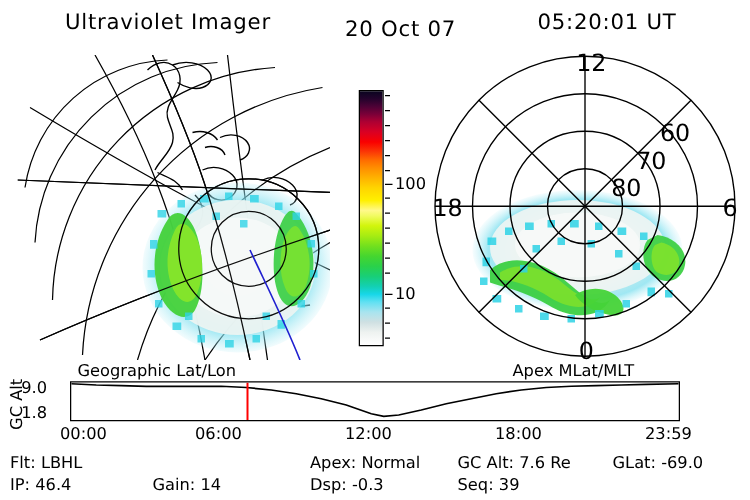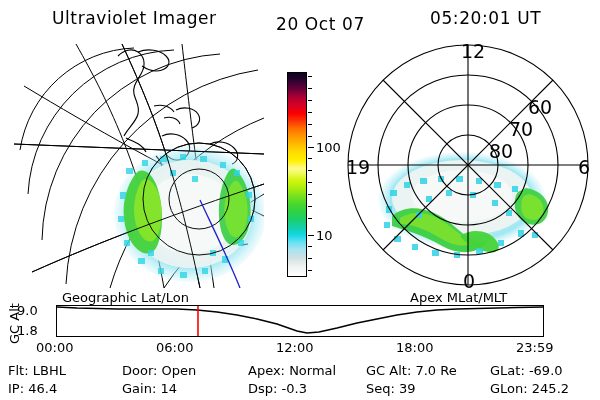--- a/index.html
+++ b/index.html
@@ -307,21 +307,21 @@
       <line x1="138" y1="5" x2="138" y2="245"></line>
       <line x1="18" y1="125" x2="258" y2="125"></line>
       <line x1="53" y1="40" x2="223" y2="210"></line>
       <line x1="223" y1="40" x2="53" y2="210"></line>
     </g>
   </svg>
 
   <span class="dial-lab" style="left:131px;top:2px;">12</span>
   <span class="dial-lab" style="left:248px;top:118px;">6</span>
   <span class="dial-lab" style="left:133px;top:232px;">0</span>
-  <span class="dial-lab" style="left:16px;top:118px;">19</span>
+  <span class="dial-lab" style="left:16px;top:118px;">18</span>
 
   <span class="dial-lab" style="left:198px;top:58px;">60</span>
   <span class="dial-lab" style="left:179px;top:80px;">70</span>
   <span class="dial-lab" style="left:159px;top:102px;">80</span>
 </div>
 
 <span class="caption" id="cap-geo">Geographic Lat/Lon</span>
 <span class="caption" id="cap-apex">Apex MLat/MLT</span>
 
 <div class="panel" id="alt-panel">
@@ -331,32 +331,30 @@
 
   <div id="alt-plot">
     <svg width="486" height="30" viewBox="0 0 486 30">
       <polyline fill="none" stroke="#000" stroke-width="1.4" points="0,1 20,2 40,2.5 60,3 80,3 100,3 120,3 140,4 160,6 180,9
                 200,13 220,18 240,25 250,27 262,26 280,22 300,17 320,13
                 340,9 360,6 380,4 400,3 420,2.5 440,2 460,1.5 486,1"></polyline>
       <line x1="141" y1="0" x2="141" y2="30" stroke="#ff0000" stroke-width="1.6"></line>
     </svg>
   </div>
 
-  <span class="tlab" style="left:36px;">00:00</span>
+  <span class="tlab" style="left:48px;">00:00</span>
   <span class="tlab" style="left:156px;">06:00</span>
   <span class="tlab" style="left:276px;">12:00</span>
   <span class="tlab" style="left:396px;">18:00</span>
   <span class="tlab" style="left:516px;">23:59</span>
 </div>
 
 <div id="status">
   <span class="st r1 c1"><span>Flt:</span> <span>LBHL</span></span>
-  <span class="st r1 c2"><span>Door:</span> <span>Open</span></span>
   <span class="st r1 c3"><span>Apex:</span> <span>Normal</span></span>
-  <span class="st r1 c4"><span>GC Alt:</span> <span>7.0 Re</span></span>
+  <span class="st r1 c4"><span>GC Alt:</span> <span>7.6 Re</span></span>
   <span class="st r1 c5"><span>GLat:</span> <span>-69.0</span></span>
 
   <span class="st r2 c1"><span>IP:</span> <span>46.4</span></span>
   <span class="st r2 c2"><span>Gain:</span> <span>14</span></span>
   <span class="st r2 c3"><span>Dsp:</span> <span>-0.3</span></span>
   <span class="st r2 c4"><span>Seq:</span> <span>39</span></span>
-  <span class="st r2 c5"><span>GLon:</span> <span>245.2</span></span>
 </div>
 
 </body></html>

